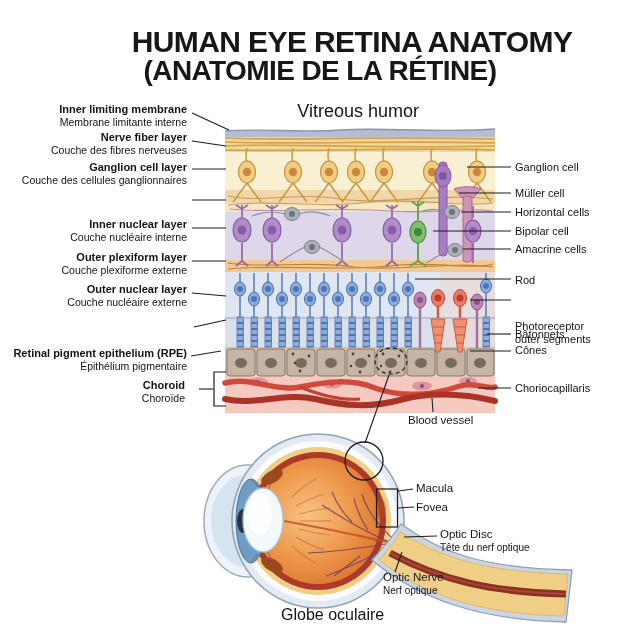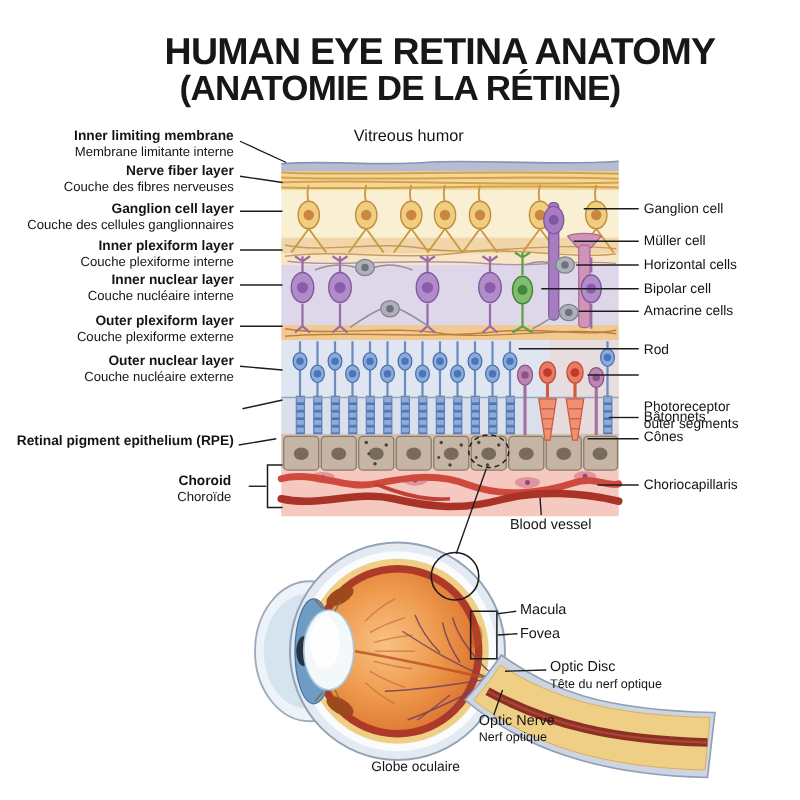--- a/index.html
+++ b/index.html
@@ -3,29 +3,29 @@
 <meta charset="utf-8">
 <style>
   * { box-sizing: border-box; }
   body { margin:0; font-family:"Liberation Sans", sans-serif; color:#141414; background:#fff; }
   #canvas { position:relative; width:640px; height:640px; background:#ffffff; overflow:hidden; }
   .abs { position:absolute; }
   svg.art { left:0; top:0; }
   .title-line { left:0; width:640px; text-align:center; font-weight:700; letter-spacing:-0.6px; color:#171717; }
   .t1 { top:25px; font-size:30px;margin-left:32px; }
   .t2 { top:55px; font-size:28px; }
-  .vitreous { left:283px; top:101px; width:136px; text-align:left; font-size:13px; font-weight:500; }
+  .vitreous { left:283px; top:101px; width:136px; text-align:right; font-size:18px; font-weight:500; }
   .left-lbl { right:453px; text-align:right; white-space:nowrap; }
   .left-lbl .en { display:block; font-size:11px; font-weight:700; line-height:11px; }
   .left-lbl .fr { display:block; font-size:10.5px; font-weight:400; line-height:11px; margin-top:1.5px; }
   .right-lbl { left:515px; font-size:11px; font-weight:500; white-space:nowrap; line-height:12px; }
   .wrap2 { white-space:normal; width:90px; line-height:12.5px;margin-top:27px; }
   .eye-lbl { font-size:11.5px; font-weight:500; white-space:nowrap; line-height:13px; }
   .eye-lbl .fr { display:block; font-weight:400; font-size:10px; }
-  .globe { font-size:11px;margin-left:16px; }
+  .globe { font-size:16px; }
 </style>
 </head>
 <body>
 
 <div id="canvas">
 
   <svg class="abs art" width="640" height="640" viewBox="0 0 640 640">
     <defs>
       <radialGradient id="gVit" cx="42%" cy="45%" r="62%">
         <stop offset="0%" stop-color="#f9c285"></stop>
@@ -437,38 +437,35 @@
     <span class="fr">Membrane limitante interne</span>
   </div>
   <div class="abs left-lbl" style="top:132px">
     <span class="en">Nerve fiber layer</span>
     <span class="fr">Couche des fibres nerveuses</span>
   </div>
   <div class="abs left-lbl" style="top:162px">
     <span class="en">Ganglion cell layer</span>
     <span class="fr">Couche des cellules ganglionnaires</span>
   </div>
-  <div class="abs left-lbl" style="top:192px">
-    <span class="en">Inner plexiform layer</span>
-    <span class="fr">Couche plexiforme interne</span>
-  </div>
   <div class="abs left-lbl" style="top:219px">
     <span class="en">Inner nuclear layer</span>
     <span class="fr">Couche nucléaire interne</span>
   </div>
   <div class="abs left-lbl" style="top:284px">
     <span class="en">Outer nuclear layer</span>
     <span class="fr">Couche nucléaire externe</span>
   </div>
   <div class="abs left-lbl" style="top:252px">
     <span class="en">Outer plexiform layer</span>
     <span class="fr">Couche plexiforme externe</span>
   </div>
   <div class="abs left-lbl" style="top:348px">
     <span class="en">Retinal pigment epithelium (RPE)</span>
+    <span class="fr">Épithélium pigmentaire</span>
   </div>
   <div class="abs left-lbl" style="top:380px;right:455px">
     <span class="en">Choroid</span>
     <span class="fr">Choroïde</span>
   </div>
 
   <div class="abs right-lbl" style="top:161px">Ganglion cell</div>
   <div class="abs right-lbl" style="top:187px">Müller cell</div>
   <div class="abs right-lbl" style="top:206px">Horizontal cells</div>
   <div class="abs right-lbl" style="top:225px">Bipolar cell</div>

